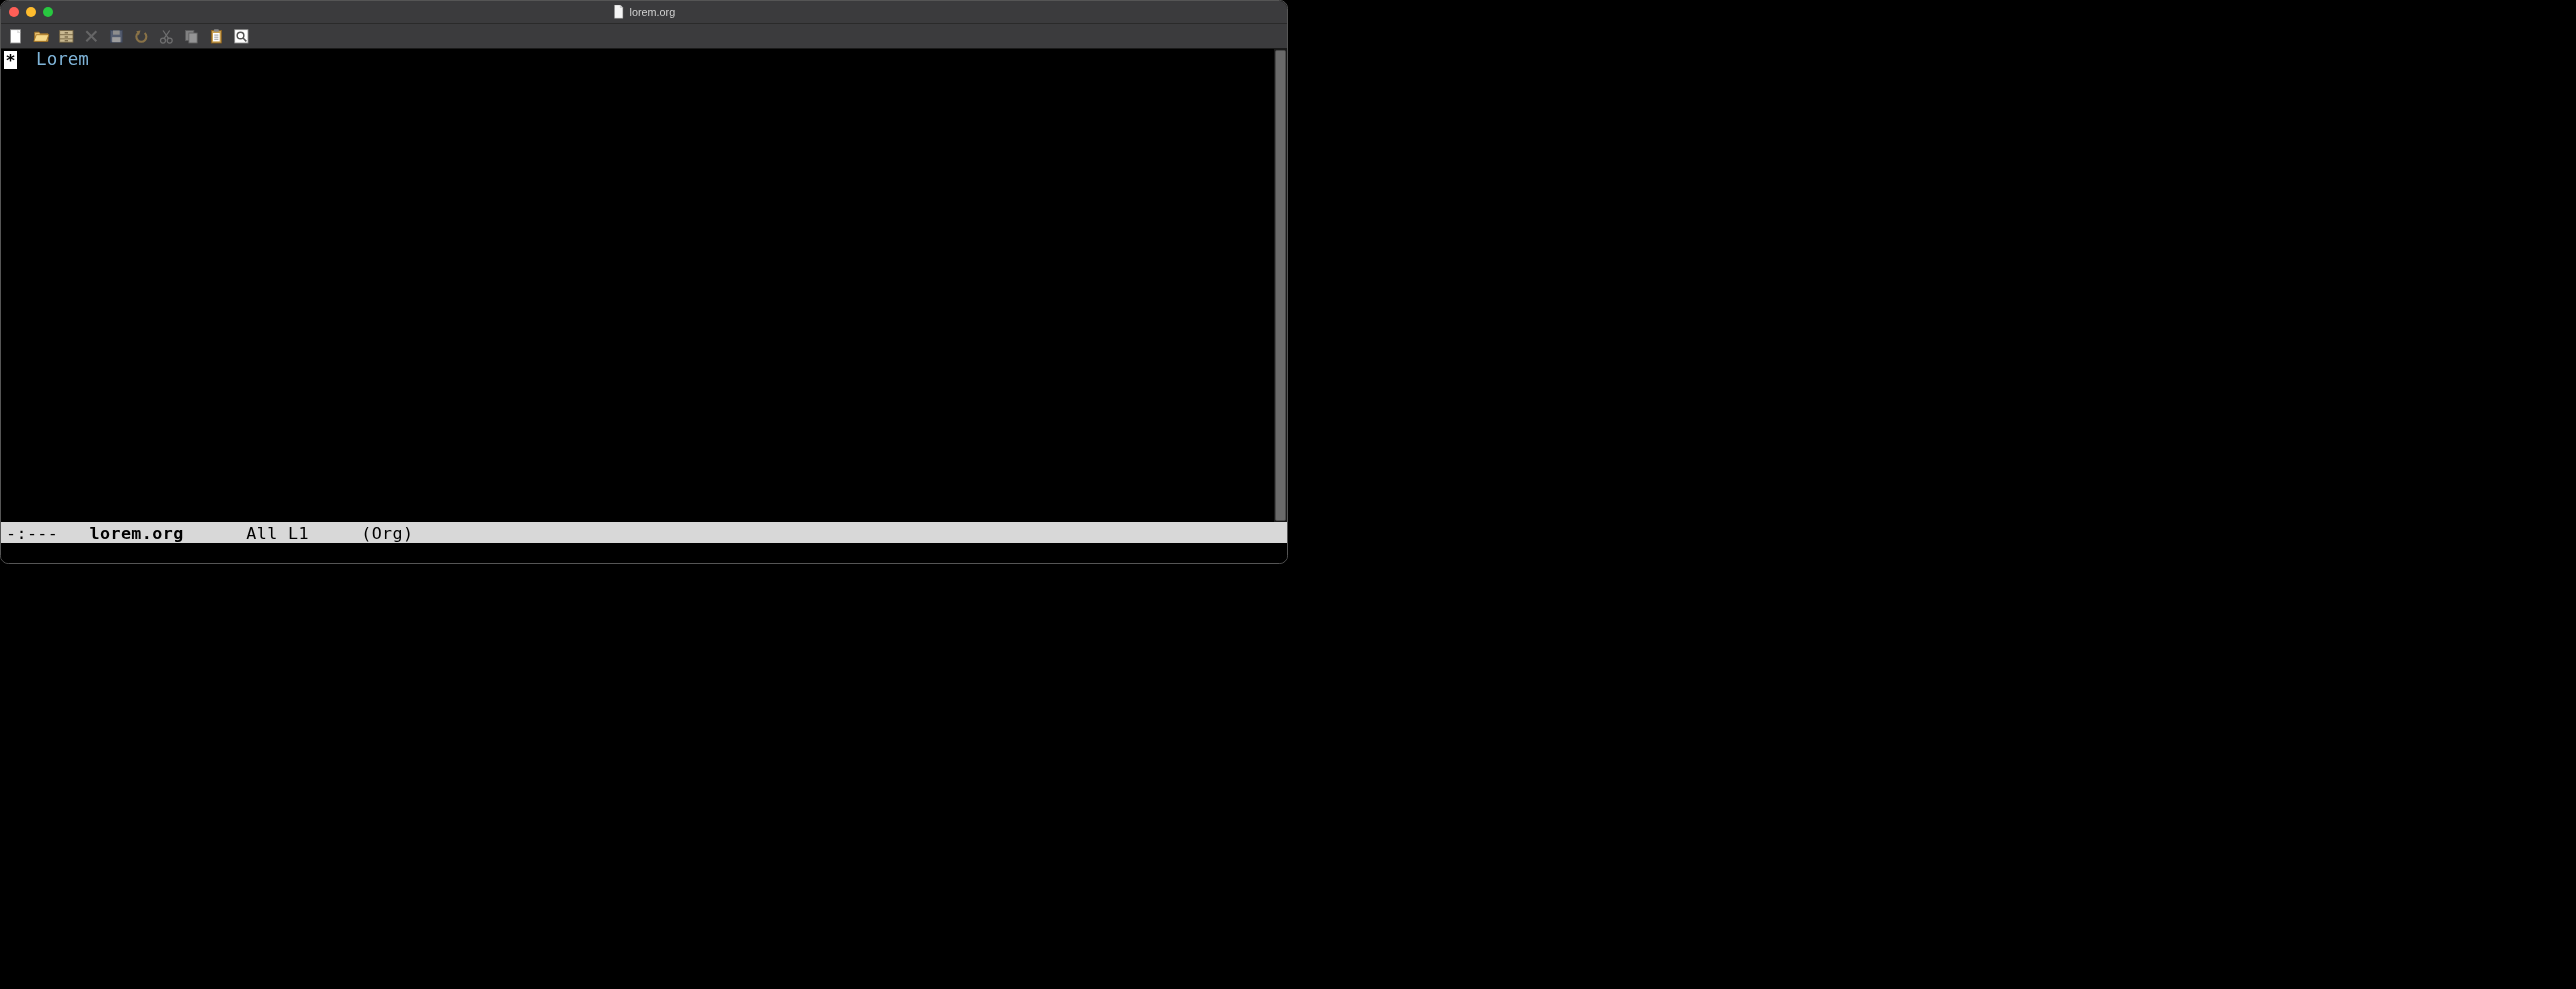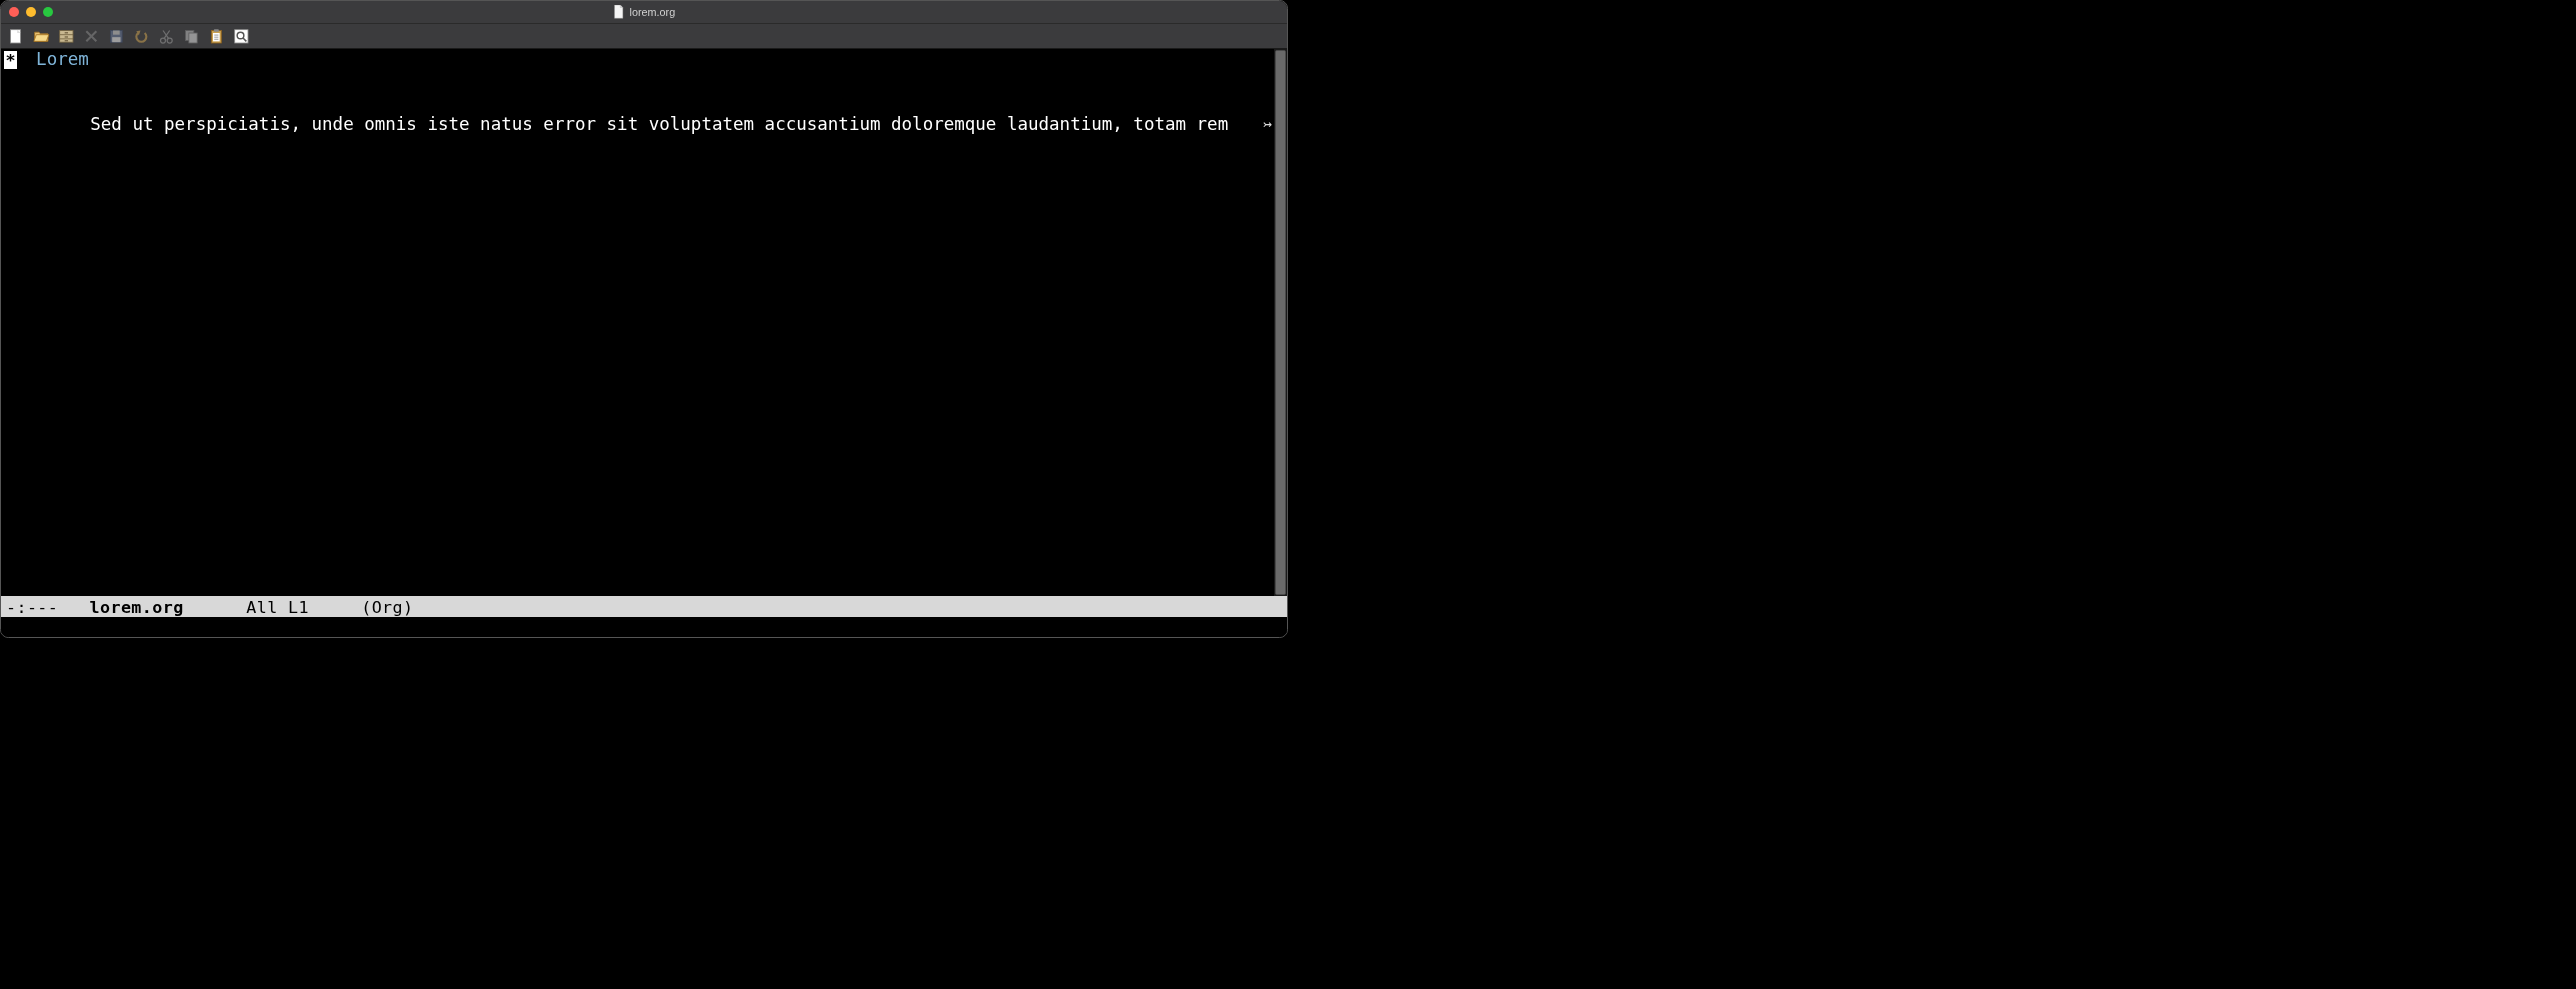--- a/index.html
+++ b/index.html
@@ -4,21 +4,21 @@
 <style>
   * { box-sizing: border-box; margin: 0; padding: 0; }
   html, body { width: 100%; height: 100%; }
   body {
     font-family: "Menlo", "Consolas", "DejaVu Sans Mono", monospace;
     background: #000;
     overflow: hidden;
   }
   .window {
     width: 1288px;
-    height: 638px;
+    height: 564px;
     background: #000;
     border: 0.8px solid #555;
     border-radius: 8.3px;
     overflow: hidden;
     display: flex;
     flex-direction: column;
     position: relative;
   }
   
   .titlebar {
@@ -246,23 +246,20 @@
     </div>
   </div>
 
   <div class="editor-wrap">
     <div class="editor">
       <div class="heading-line">
         <span class="star-box">*</span>
         <span class="heading-text"> Lorem</span>
       </div>
       <div class="blank"></div>
-      <div class="line" style="position:relative;">
-        <span>Sed ut perspiciatis, unde omnis iste natus error sit voluptatem accusantium doloremque laudantium, totam rem</span><span class="trunc-glyph">↣</span>
-      </div>
     </div>
     <div class="scrollbar-track">
       <div class="scrollbar-thumb"></div>
     </div>
   </div>
 
   <div class="modeline">
     <span class="norm">-:--- </span>
     <span class="buf">  lorem.org   </span>
     <span class="norm">   All L1   </span>

